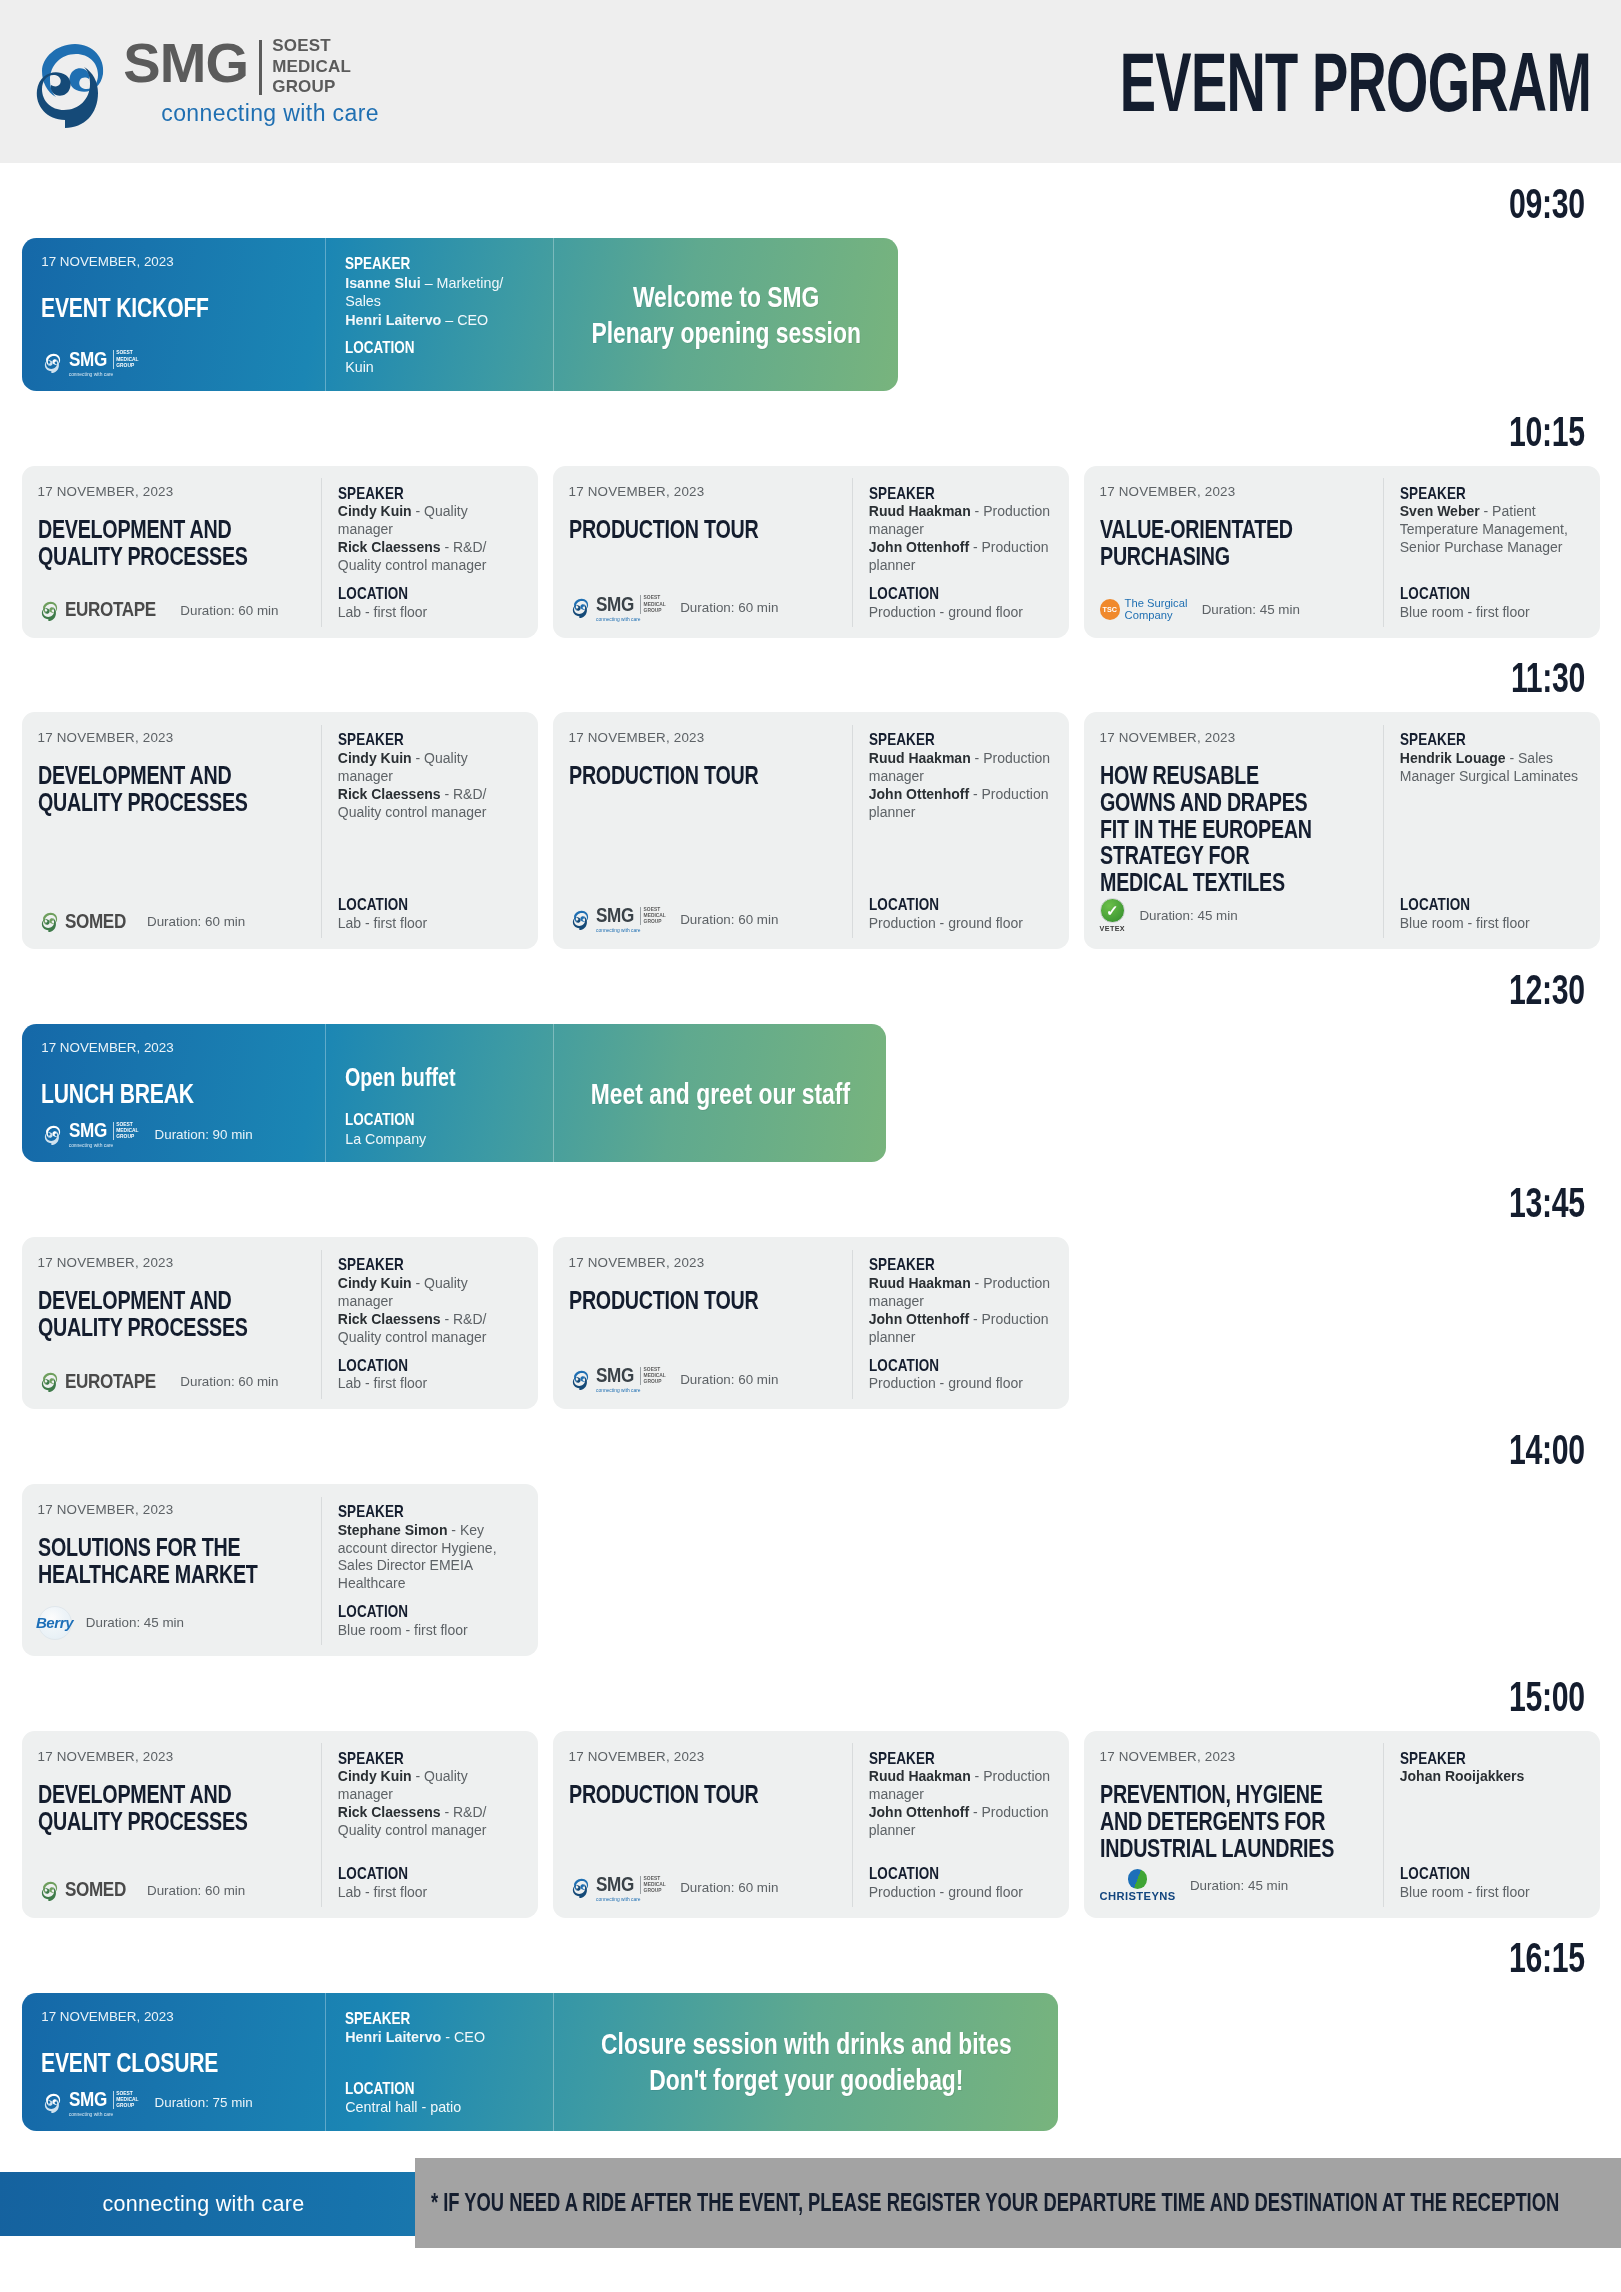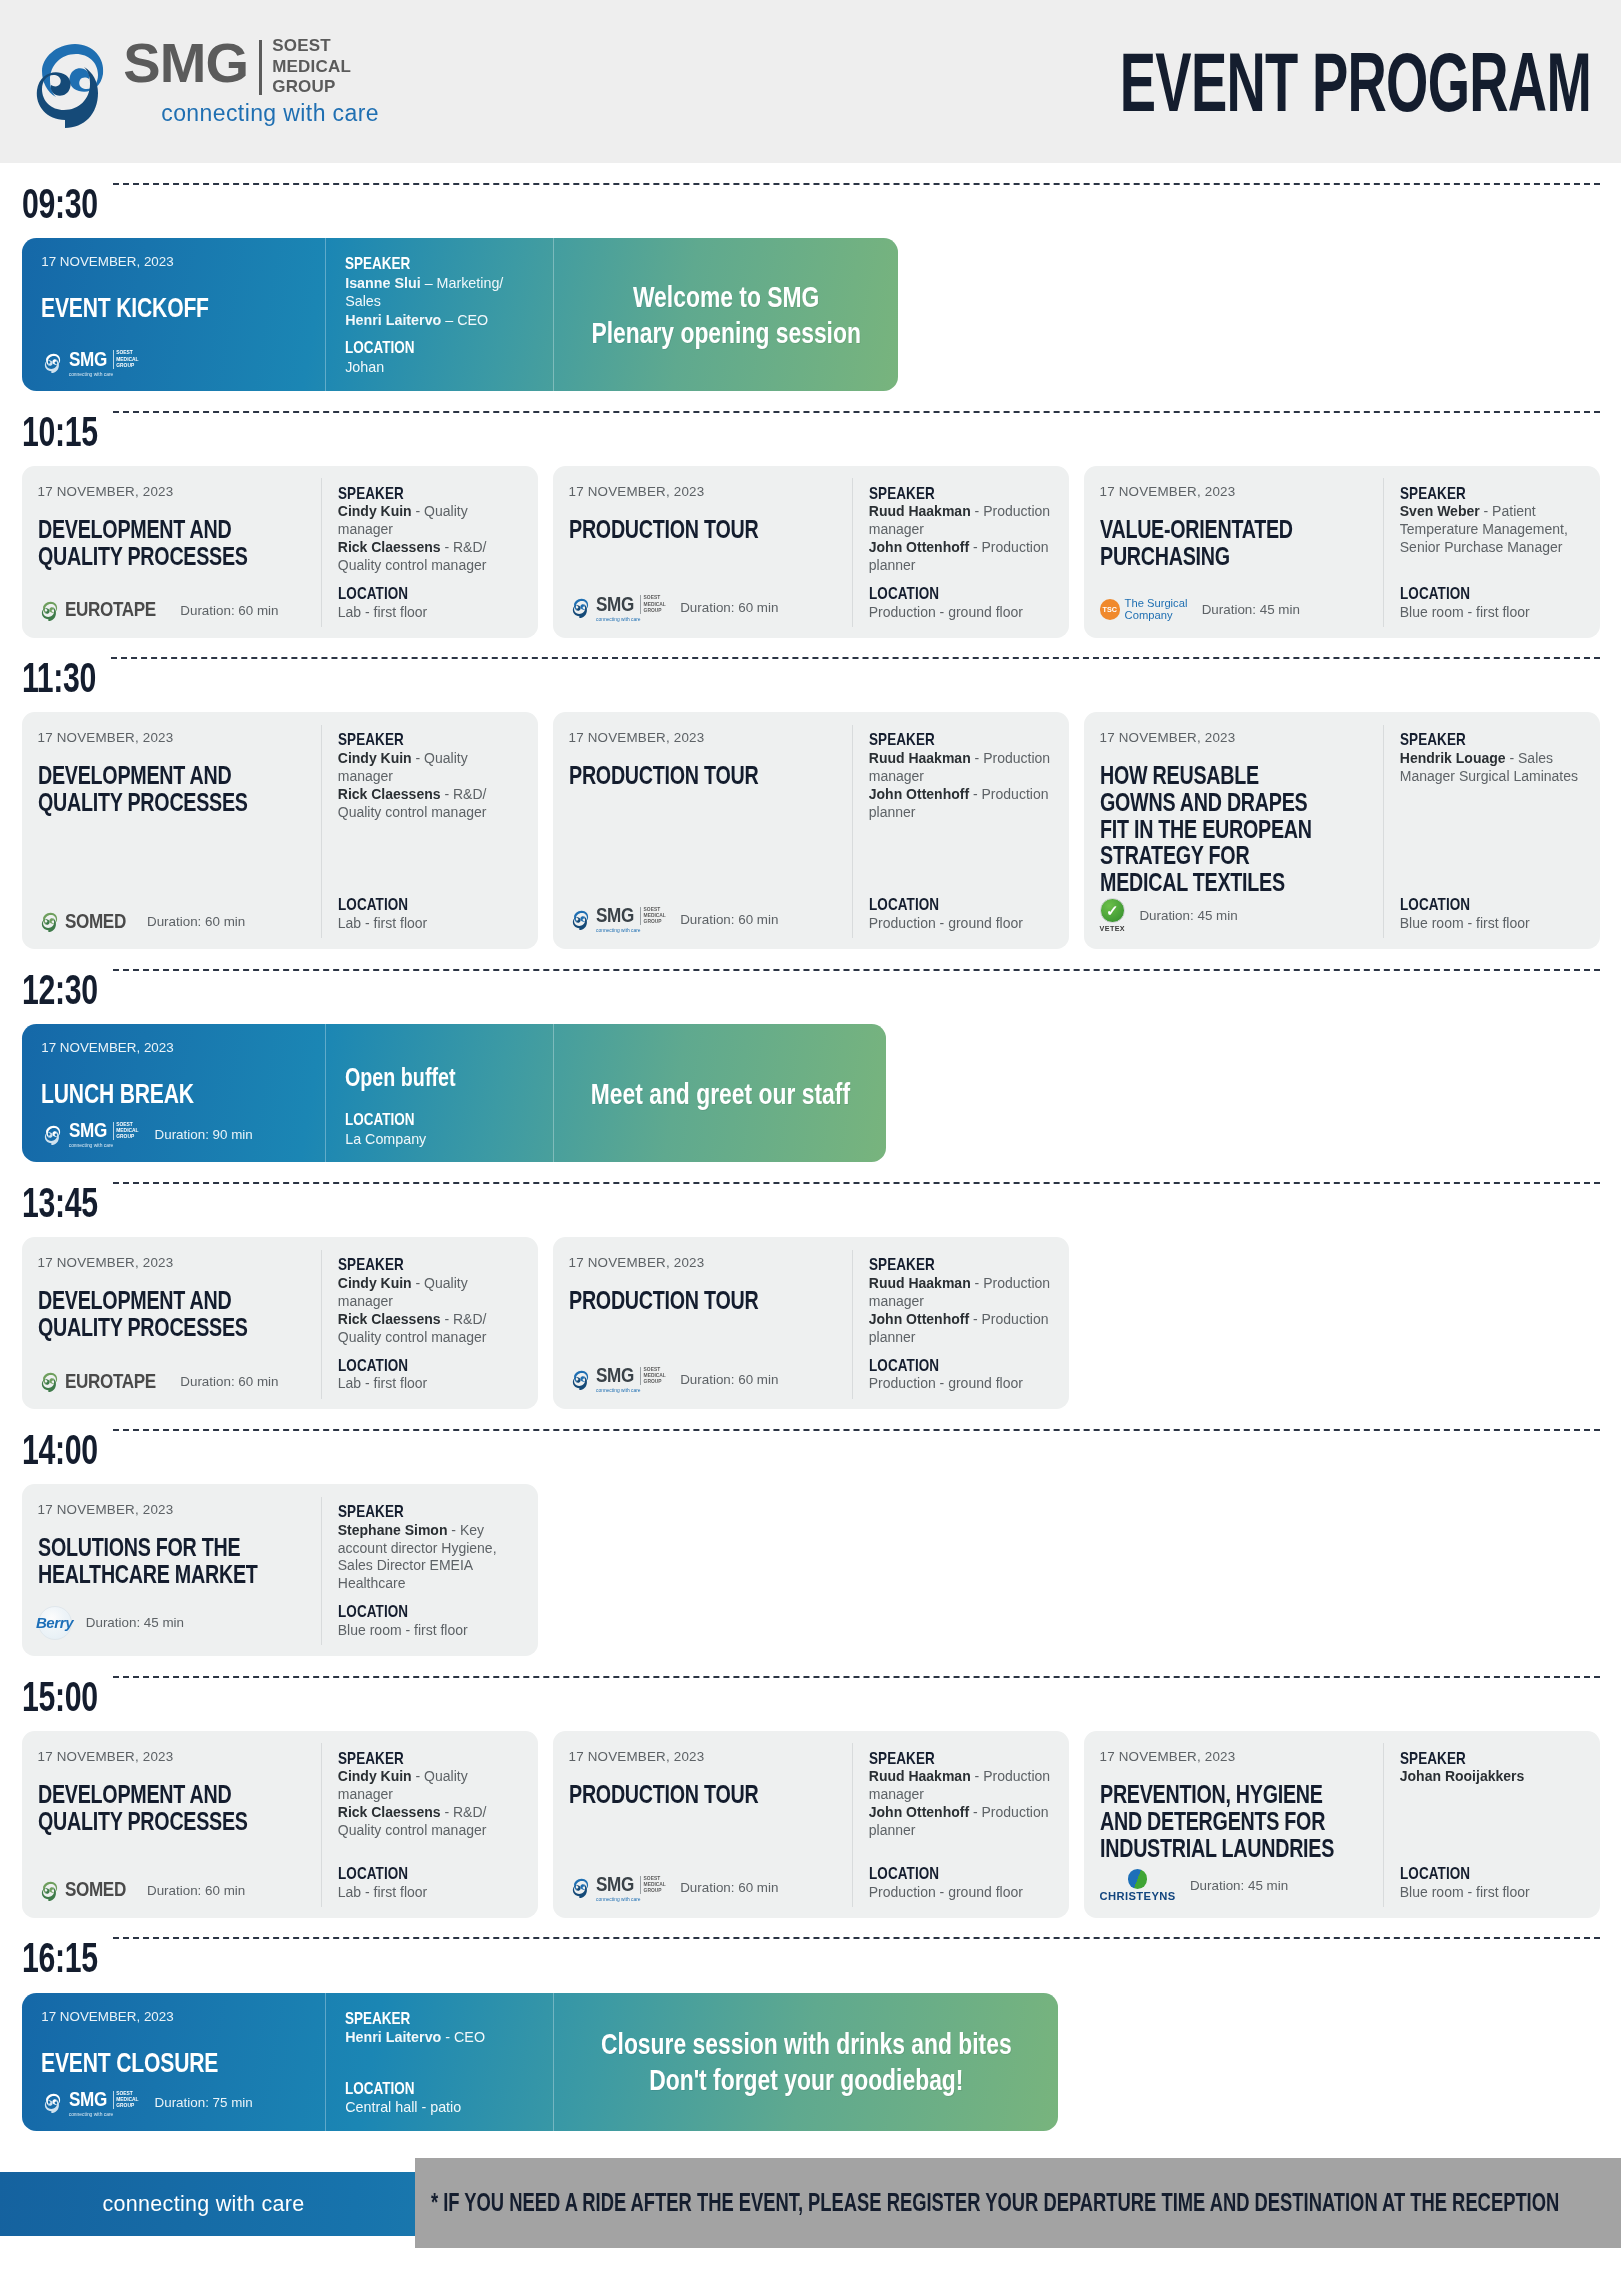--- a/index.html
+++ b/index.html
@@ -57,23 +57,24 @@
     transform-origin: right center;
     white-space: nowrap;
   }
 
   
   .timeline { padding: 0 21.5px 0 21.5px; }
 
   .slot { margin-top: 19.7px; }
   .slot-head {
     display: flex;
-    align-items: flex-start;
+    align-items: flex-end;
     gap: 16px;
     height: 48px;
+    flex-direction: column;
   }
   .slot-time {
     font-family: "Liberation Sans", sans-serif;
     font-weight: bold;
     font-size: 36px;
     color: #141d2e;
     transform: scaleX(0.84) scaleY(1.16);
     transform-origin: left center;
     white-space: nowrap;
     flex: 0 0 auto;
@@ -371,21 +372,21 @@
             <div>
               <div class="feature-label">SPEAKER</div>
               <div class="feature-value">
                 <div><b>Isanne Slui</b> – Marketing/ Sales</div>
                 <div><b>Henri Laitervo</b> – CEO</div>
               </div>
             </div>
             <div class="spacer-grow"></div>
             <div class="loc-b">
               <div class="feature-label">LOCATION</div>
-              <div class="feature-value">Johan</div>
+              <div class="feature-value">Kuin</div>
             </div>
           </div>
           <div class="feature-col c">
             <div class="feature-headline">Welcome to SMG<br>Plenary opening session</div>
           </div>
         </div>
       </div>
     </div>
     <div class="slot">
       <div class="slot-head">

